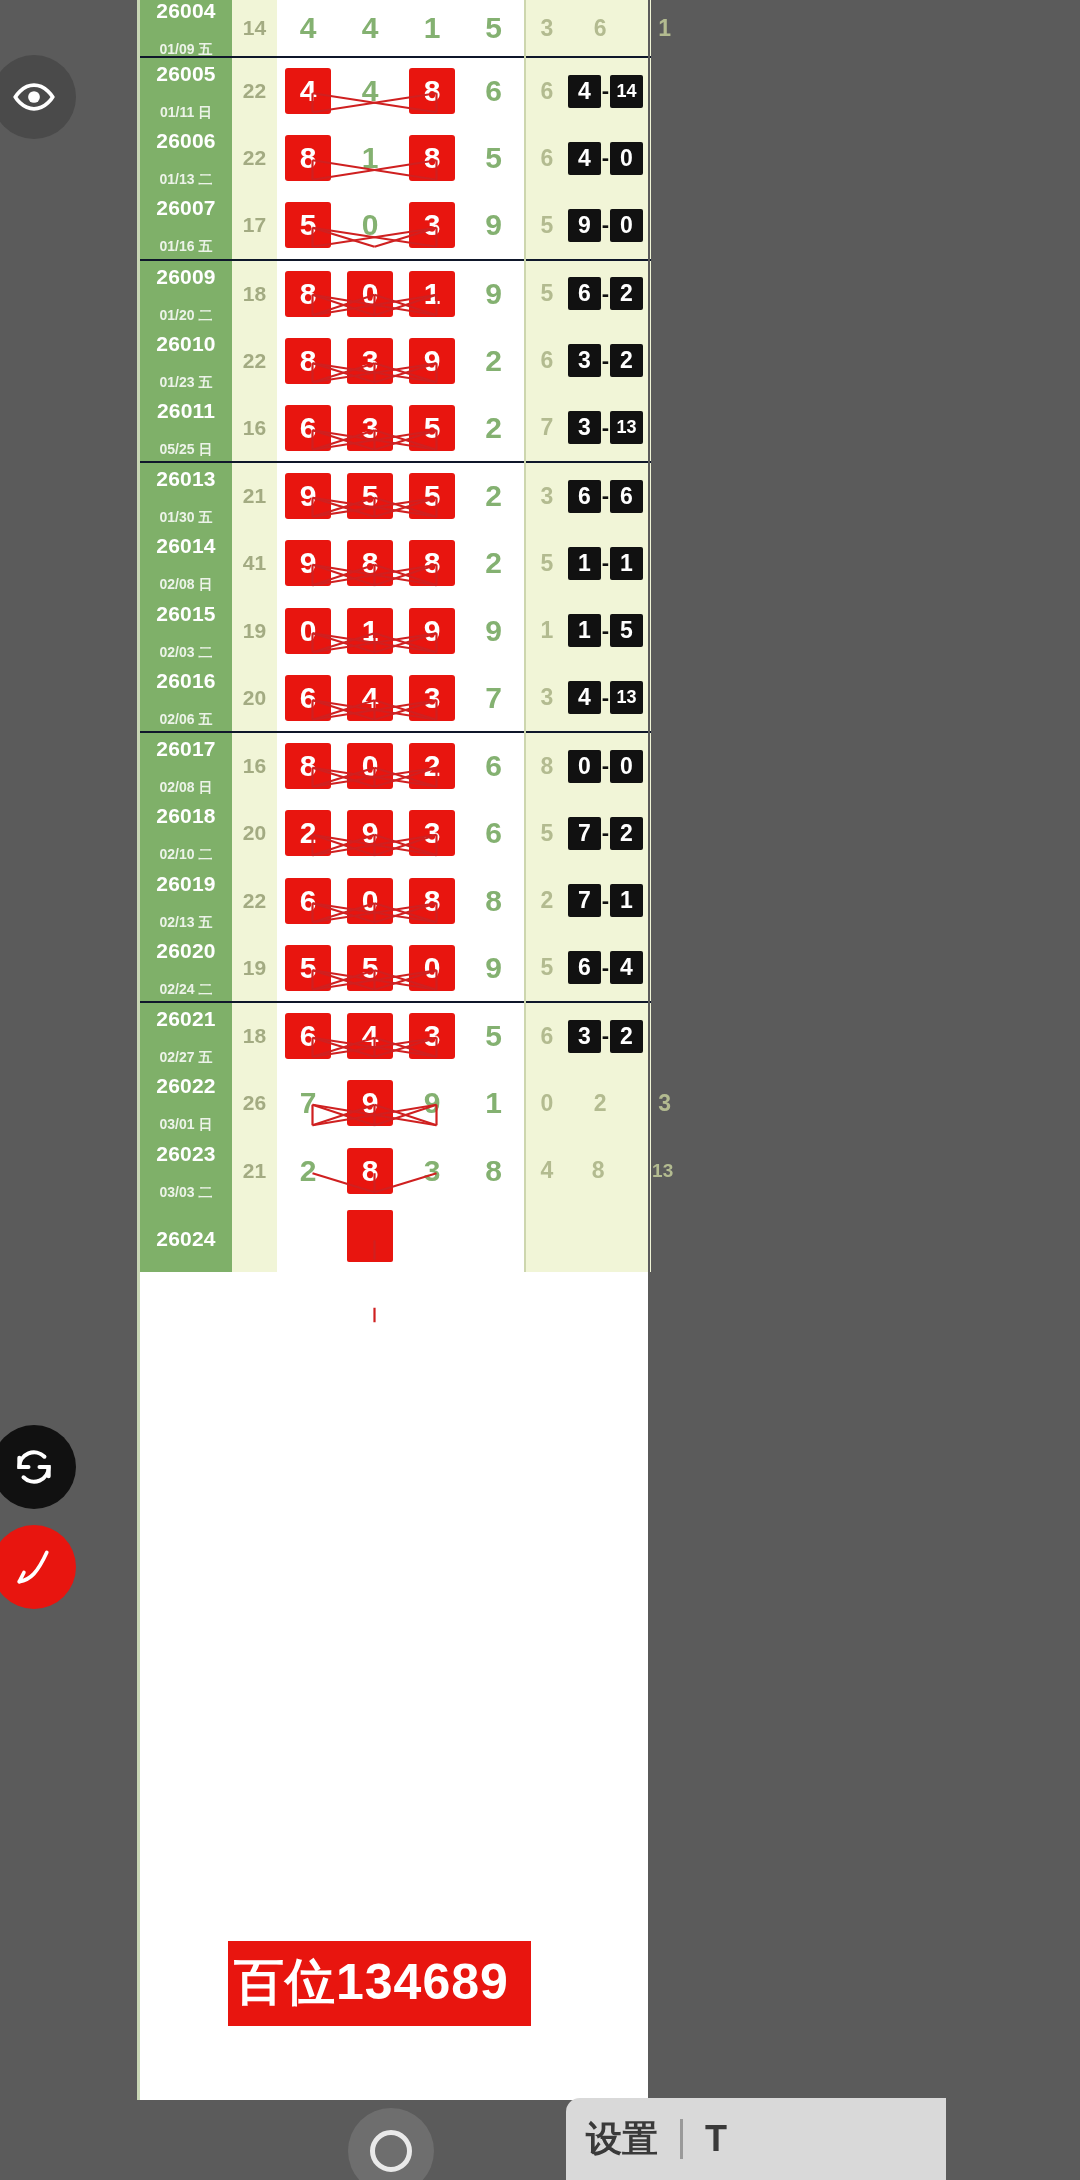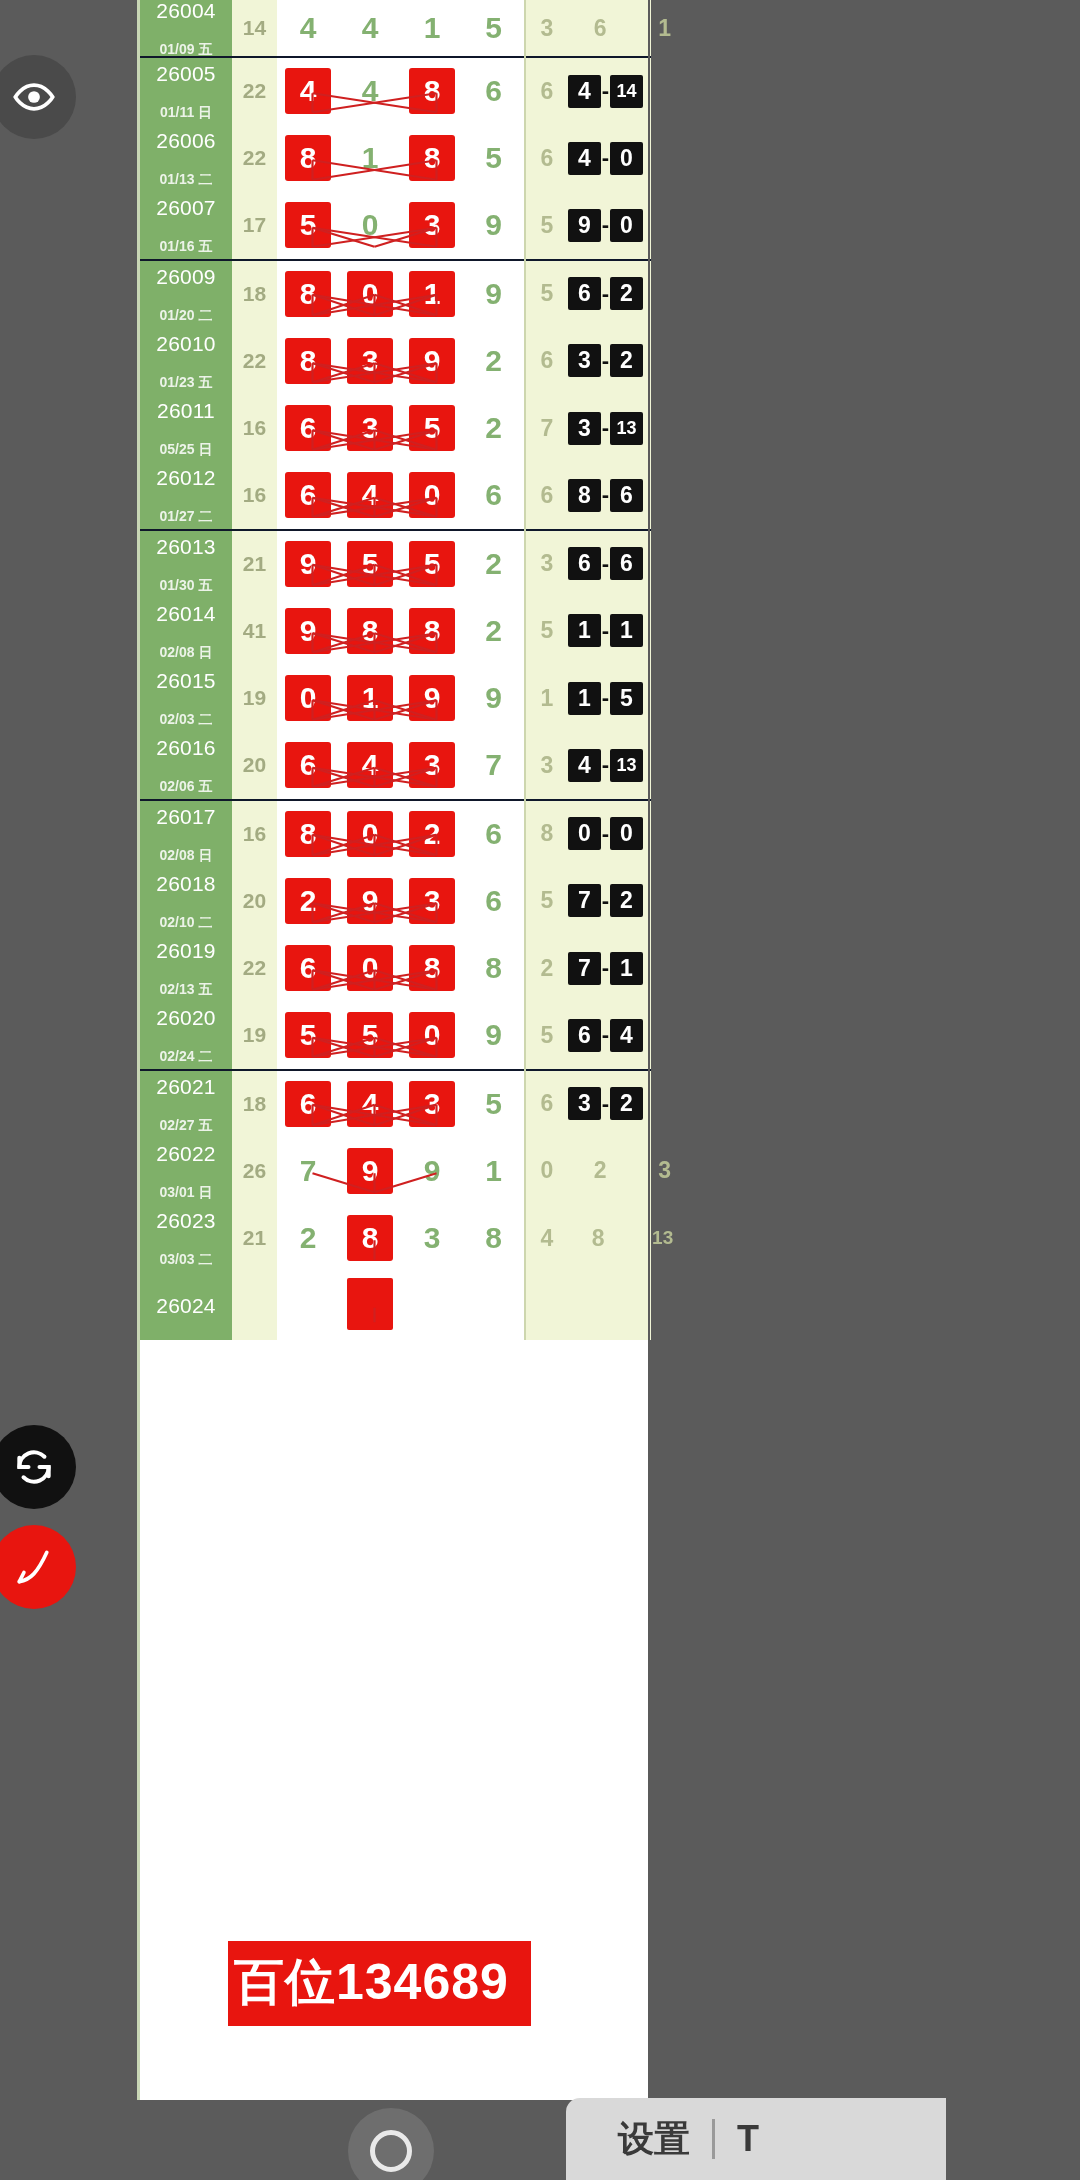--- a/index.html
+++ b/index.html
@@ -40,21 +40,21 @@
   .c-t     { width: 43px; }
 
   tr.row { height: 67.5px; }
   tr.row.sep td { border-top: 2px solid #0f172a; }
 
   td.issue {
     background: #7fb069; color: #ffffff; text-align: center;
     vertical-align: middle; line-height: 1.0;
     border-bottom: 1px solid #8dbd77;
   }
-  td.issue .no { font-size: 21px; font-weight: normal; letter-spacing: .2px; display:block; }
+  td.issue .no { font-size: 21px; font-weight: bold; letter-spacing: .2px; display:block; }
   td.issue .dt { font-size: 14px; font-weight: bold; opacity: .85; display:block; margin-top: 21px; }
 
   td.sum {
     background: #f1f5d7; color: #a3ab82; text-align: center; vertical-align: middle;
     font-size: 21px; font-weight: bold; border-bottom: 1px solid #e4ead0;
     border-right: 1px solid #cdd6ae;
   }
 
   td.dg {
     background: #ffffff; text-align: center; vertical-align: middle;
@@ -120,21 +120,21 @@
     width: 86px; height: 86px; border-radius: 50%;
     background: #6e6e6e;
     display:flex; align-items:center; justify-content:center;
   }
   #homebtn .ring { width: 42px; height: 42px; border: 5px solid #e9e9e9; border-radius: 50%; }
 
   #settings {
     position: absolute; left: 566px; top: 2098px;
     width: 380px; height: 82px; background: #d9d9d9;
     border-radius: 14px 0 0 0;
-    display:flex; align-items:center; padding-left: 52px; gap: 22px;
+    display:flex; align-items:center; padding-left: 20px; gap: 22px;
   }
   #settings .stxt { font-size: 36px; color: #3a3a3a; font-weight: bold; }
   #settings .bar { width: 3px; height: 40px; background: #9a9a9a; }
   #settings .ttxt { font-size: 36px; color: #3a3a3a; font-weight: bold; }
 
   
   #rightpane {
     position: absolute; left: 648px; top: 0; width: 2px; height: 2100px; background: #5b5b5b;
   }
 </style>
@@ -289,39 +289,20 @@
             <td class="dg c-d"><span class="num hit">6</span></td>
             <td class="dg c-d"><span class="num hit">3</span></td>
             <td class="dg c-d"><span class="num hit">5</span></td>
             <td class="dg c-d lastdg"><span class="num">2</span></td>
             <td class="tail c-t first">7</td>
             <td colspan="2" class="pairs">
               <div class="pairbox">
                 <span class="chip">3</span>
                 <span class="dash">-</span>
                 <span class="chip wide">13</span>
-              </div>
-            </td>
-          </tr>
-          <tr class="row">
-            <td class="issue c-issue">
-              <span class="no">26012</span>
-              <span class="dt">01/27 二</span>
-            </td>
-            <td class="sum c-sum">16</td>
-            <td class="dg c-d"><span class="num hit">6</span></td>
-            <td class="dg c-d"><span class="num hit">4</span></td>
-            <td class="dg c-d"><span class="num hit">0</span></td>
-            <td class="dg c-d lastdg"><span class="num">6</span></td>
-            <td class="tail c-t first">6</td>
-            <td colspan="2" class="pairs">
-              <div class="pairbox">
-                <span class="chip">8</span>
-                <span class="dash">-</span>
-                <span class="chip">6</span>
               </div>
             </td>
           </tr>
           <tr class="row sep">
             <td class="issue c-issue">
               <span class="no">26013</span>
               <span class="dt">01/30 五</span>
             </td>
             <td class="sum c-sum">21</td>
             <td class="dg c-d"><span class="num hit">9</span></td>

